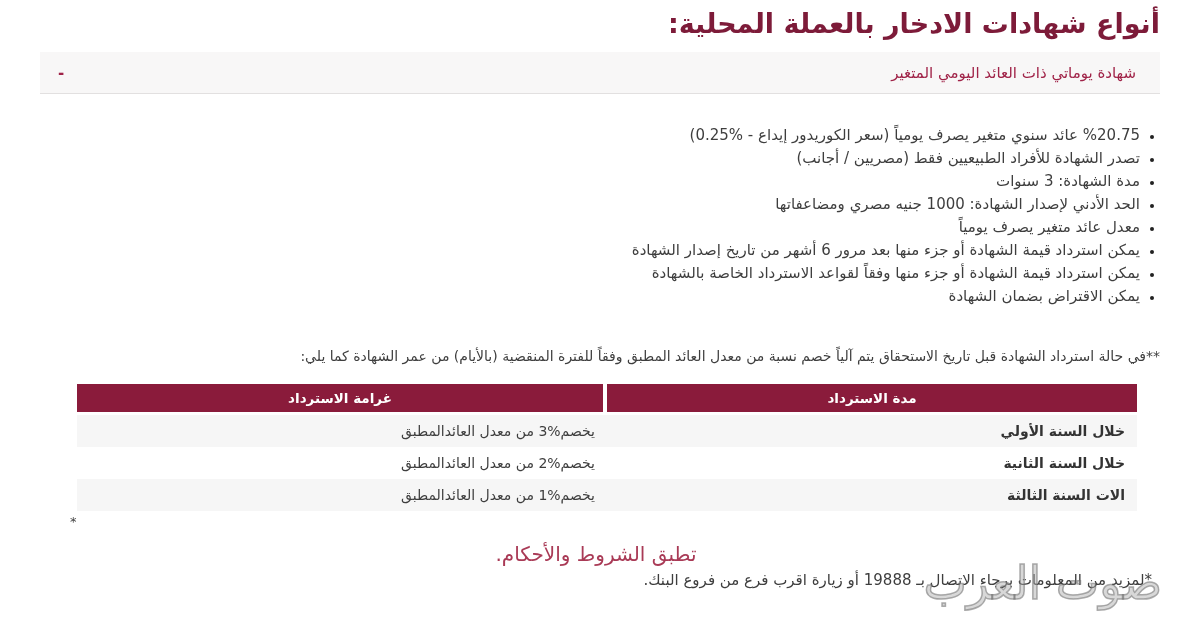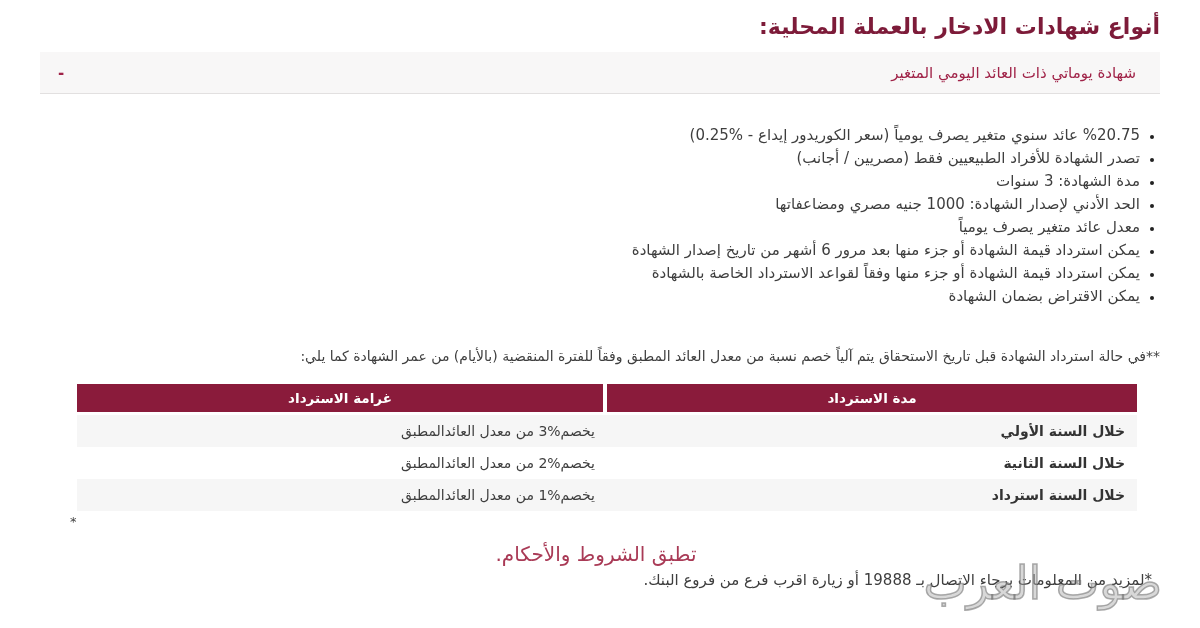--- a/index.html
+++ b/index.html
@@ -2,22 +2,22 @@
 <html style="--brand-maroon: #8A1B3B; --title-maroon: #7D1B39; --link-maroon: #A02348; --terms-red: #A93A56; --body-text: #3E3E3E; --stripe: #F6F6F6; --accordion-bg: #F8F7F7;"><head>
 <meta charset="utf-8">
 <style>
   html,body{margin:0;padding:0;}
   body{
     width:1200px;height:628px;position:relative;overflow:hidden;background:#ffffff;
     font-family:"DejaVu Sans","Liberation Sans",sans-serif;
   }
   .wrap{padding:0 40px;position:relative;}
   .page-title{
-    direction:rtl;text-align:right;padding-top:14px;
-    font-size:22px;font-weight:bold;color:var(--title-maroon,#7D1B39);
+    direction:rtl;text-align:right;padding-top:8px;
+    font-size:27px;font-weight:bold;color:var(--title-maroon,#7D1B39);
   }
   .accordion{
     margin-top:13px;height:42px;background:var(--accordion-bg,#F8F7F7);
     border-bottom:1px solid #e2e0e0;
     direction:rtl;display:flex;align-items:center;justify-content:space-between;
     padding:0 24px 0 18px;box-sizing:border-box;cursor:pointer;
   }
   .accordion-label{font-size:15px;color:var(--link-maroon,#A02348);}
   .accordion-toggle{font-size:15px;font-weight:bold;color:var(--link-maroon,#A02348);}
   ul.bullets{
@@ -110,21 +110,21 @@
     <tbody>
       <tr>
         <td class="period">خلال السنة الأولي</td>
         <td class="penalty">يخصم%3 من معدل العائدالمطبق</td>
       </tr>
       <tr>
         <td class="period">خلال السنة الثانية</td>
         <td class="penalty">يخصم%2 من معدل العائدالمطبق</td>
       </tr>
       <tr>
-        <td class="period">خلال السنة استرداد</td>
+        <td class="period">الات السنة الثالثة</td>
         <td class="penalty">يخصم%1 من معدل العائدالمطبق</td>
       </tr>
     </tbody>
   </table>
 
   <div class="footnote-star">*</div>
 
   <div class="terms">تطبق الشروط والأحكام.</div>
 
   <div class="contact">*لمزيد من المعلومات برجاء الاتصال بـ 19888 أو زيارة اقرب فرع من فروع البنك.</div>

